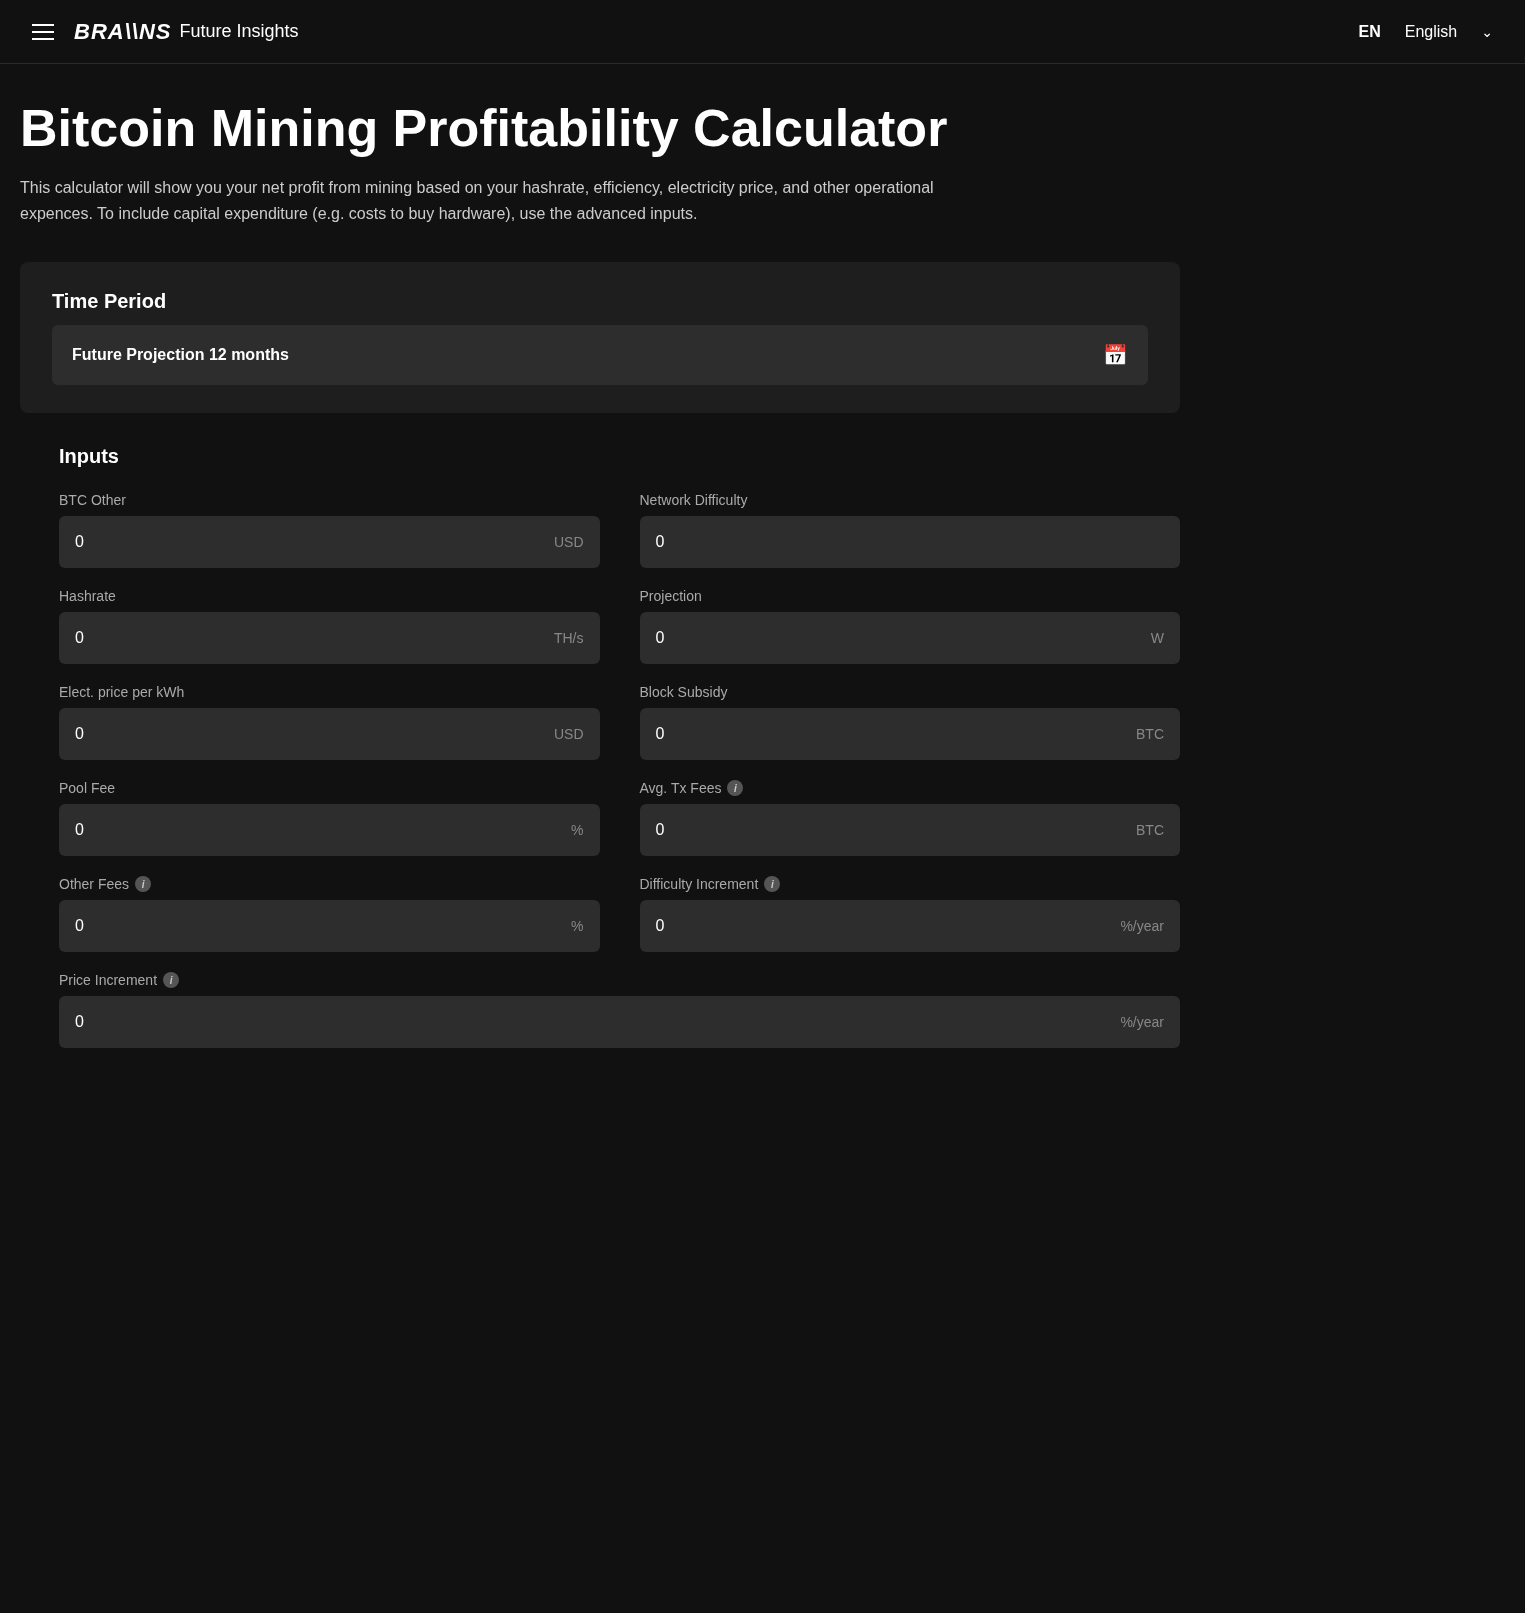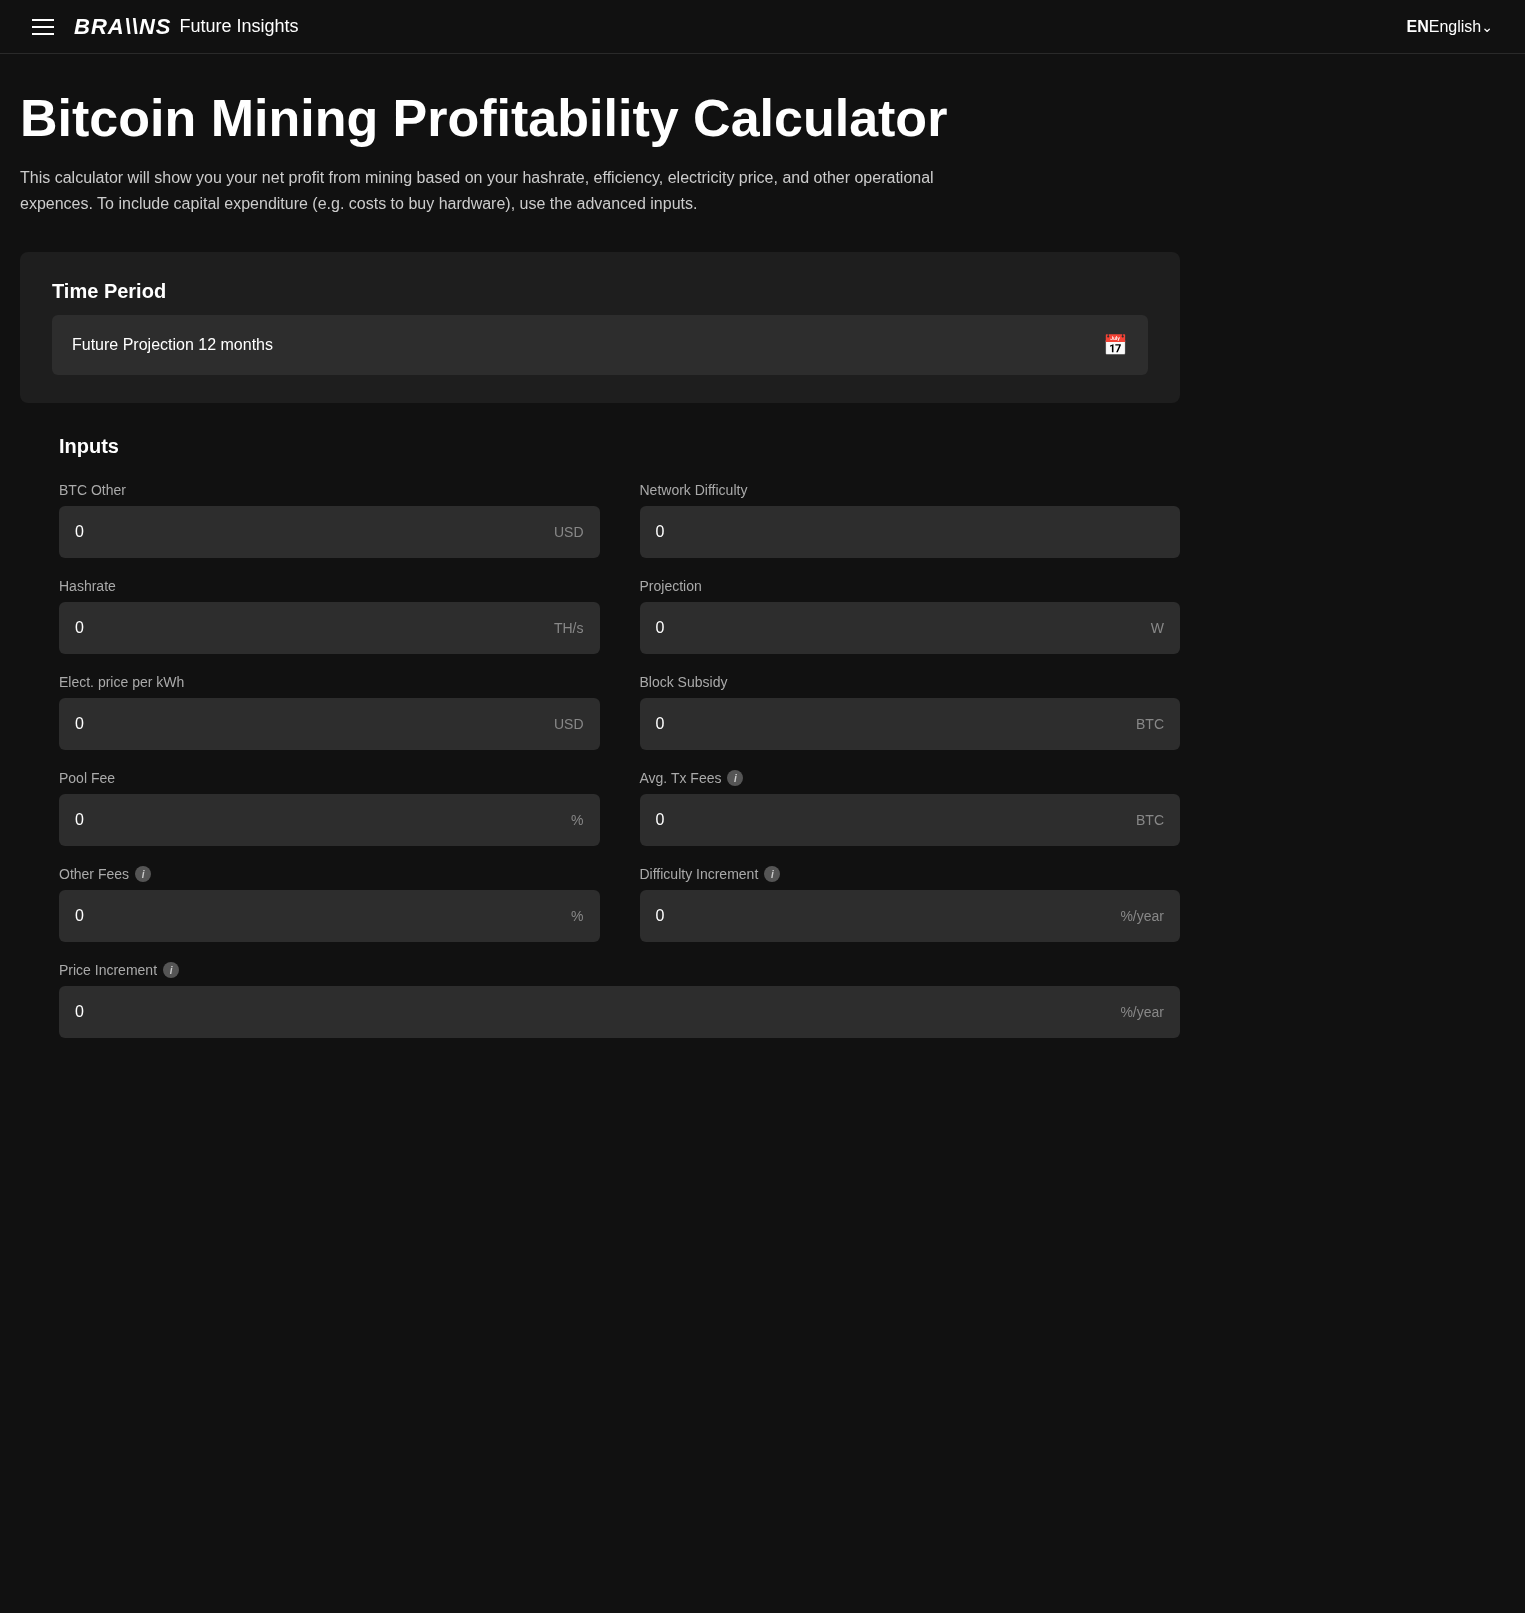--- a/index.html
+++ b/index.html
@@ -13,21 +13,21 @@
     }
 
     
     .header {
       background-color: #111111;
       border-bottom: 1px solid #2a2a2a;
       display: flex;
       align-items: center;
       justify-content: space-between;
       padding: 0 32px;
-      height: 54px;
+      height: 64px;
     }
 
     .header-left {
       display: flex;
       align-items: center;
       gap: 20px;
     }
 
     .hamburger-icon {
       display: flex;
@@ -59,21 +59,21 @@
 
     .logo-mining-insights {
       font-size: 18px;
       font-weight: 400;
       color: #ffffff;
     }
 
     .header-right {
       display: flex;
       align-items: center;
-      gap: 0;
+      gap: 24px;
       cursor: pointer;
       justify-content: space-between;
     }
 
     .lang-code {
       font-weight: 700;
       font-size: 16px;
       color: #ffffff;
     }
 
@@ -130,20 +130,21 @@
       justify-content: space-between;
       background-color: #2d2d2d;
       border-radius: 6px;
       padding: 18px 20px;
       cursor: pointer;
     }
 
     .time-period-text {
       font-size: 16px;
       color: #ffffff;
+      font-weight: bold;
     }
 
     .calendar-icon {
       font-size: 20px;
       color: #aaaaaa;
     }
 
     
     .inputs-section {
       margin-top: 8px;

